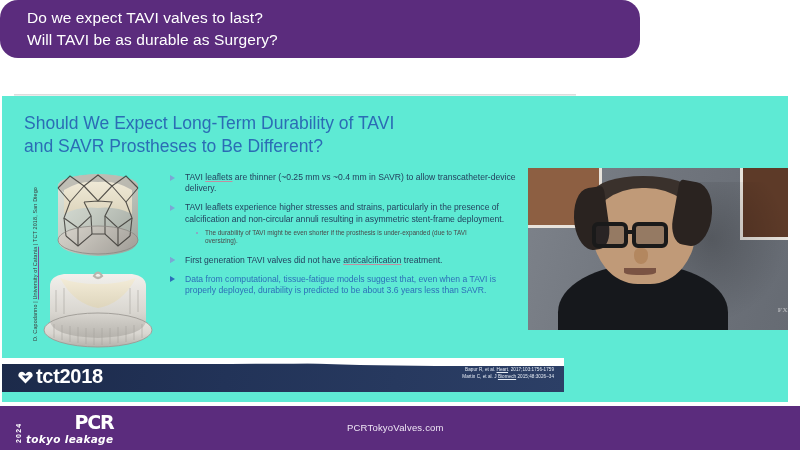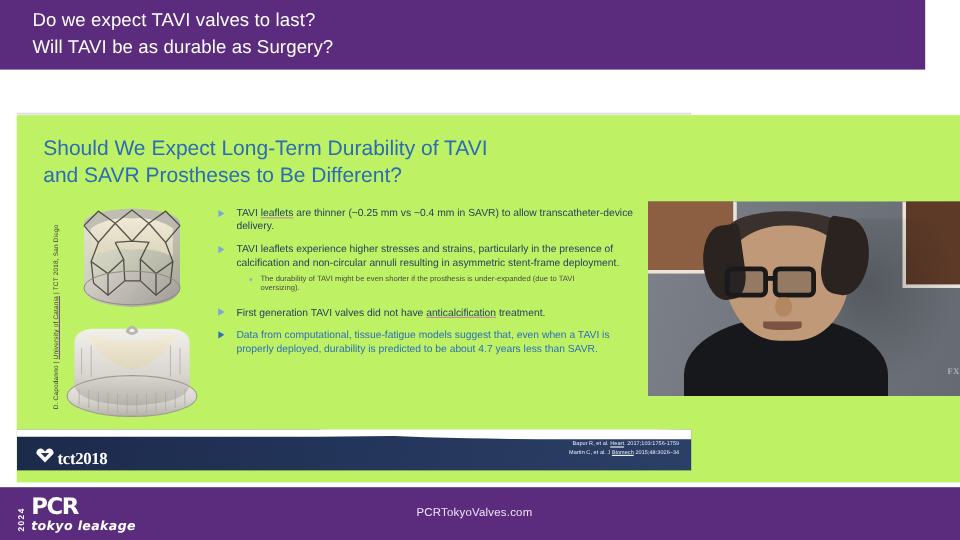--- a/index.html
+++ b/index.html
@@ -5,37 +5,38 @@
   * { margin:0; padding:0; box-sizing:border-box; }
   html,body { width:800px; height:450px; overflow:hidden; }
   body {
     font-family:"Liberation Sans", sans-serif;
     background:#ffffff;
     position:relative;
   }
 
   
   .header {
-    position:absolute; left:0; top:0; width:771px; height:58px;
+    position:absolute; left:0; top:0; width:640px; height:58px;
     background:#5b2c7d;
     padding:7px 0 0 27px;
+    border-radius:18px;
   }
   .header-line {
     color:#ffffff;
     font-size:15.5px;
     line-height:21.5px;
     font-weight:400;
     letter-spacing:0.1px;
     white-space:nowrap;
   }
 
   
   .slide {
-    position:absolute; left:14px; top:96px; width:786px; height:306px;
-    background:#bef264;
+    position:absolute; left:2px; top:96px; width:786px; height:306px;
+    background:#5eead4;
     overflow:hidden;
   }
   .slide-shadowtop {
     position:absolute; left:14px; top:94px; width:562px; height:3px;
     background:linear-gradient(to bottom,#d6d6d6,#ffffff);
   }
 
   
   .slide-title {
     position:absolute; left:22px; top:16px; width:520px;
@@ -160,23 +161,22 @@
   .navy-curve2 {
     position:absolute; left:250px; top:-8px; width:340px; height:16px;
     background:#ffffff; border-radius:0 0 0 60%;
   }
   .tct-logo {
     position:absolute; left:16px; top:7px;
     display:flex; align-items:center; gap:3px;
   }
   .tct-mark { width:15px; height:14px; position:relative; }
   .tct-word {
-    color:#ffffff; font-size:14px; font-weight:700; letter-spacing:-0.3px;
-    font-family:Liberation Serif, serif;
-    margin-top:11px;
+    color:#ffffff; font-size:20px; font-weight:700; letter-spacing:-0.3px;
+    font-family:Liberation Sans, sans-serif;
   }
   .refs {
     position:absolute; right:10px; top:8px;
     text-align:right;
     color:#e6ecf5;
     font-size:4.6px;
     line-height:7px;
     letter-spacing:0.05px;
   }
 
@@ -184,21 +184,21 @@
   .botbar {
     position:absolute; left:0; bottom:0; width:800px; height:44px;
     background:#5b2c7d;
   }
   .pcr-logo { position:absolute; left:14px; top:7px; display:flex; align-items:flex-start; gap:3px; }
   .pcr-year {
     writing-mode:vertical-rl; transform:rotate(180deg);
     color:#ffffff; font-size:7px; font-weight:700; letter-spacing:1.2px;
     height:29px; line-height:9px; margin-top:1px;
   }
-  .pcr-stack { display:flex; flex-direction:column; }
+  .pcr-stack { display:flex; flex-direction:column;text-align:right; }
   .pcr-main {
     color:#ffffff; font-size:19px; font-weight:700; letter-spacing:-1.2px;
     line-height:19px; font-family:"DejaVu Sans", sans-serif;
   }
   .pcr-sub {
     color:#ffffff; font-size:10.5px; font-style:italic; font-weight:700;
     letter-spacing:0.3px; line-height:12px; margin-top:1px;
     font-family:"DejaVu Sans", sans-serif;
   }
   .pcr-url {
@@ -300,21 +300,21 @@
       <span class="arrow"></span>
     </div>
 
     <div class="bl">
       <span class="arrow"></span>
       <span>First generation TAVI valves did not have <span style="text-decoration: underline rgb(192, 143, 160);">anticalcification</span> treatment.</span>
     </div>
 
     <div class="bl last">
       <span class="arrow"></span>
-      <span>Data from computational, tissue-fatigue models suggest that, even when a TAVI is properly deployed, durability is predicted to be about 4.7 years less than SAVR.</span>
+      <span>Data from computational, tissue-fatigue models suggest that, even when a TAVI is properly deployed, durability is predicted to be about 3.6 years less than SAVR.</span>
     </div>
   </div>
 
   <div class="photo">
     <div class="ph-wall"></div>
     <div class="ph-frame f1"></div>
     <div class="ph-frame f2"></div>
     <div class="ph-shadow"></div>
     <div class="ph-body"></div>
     <div class="ph-neck"></div>

